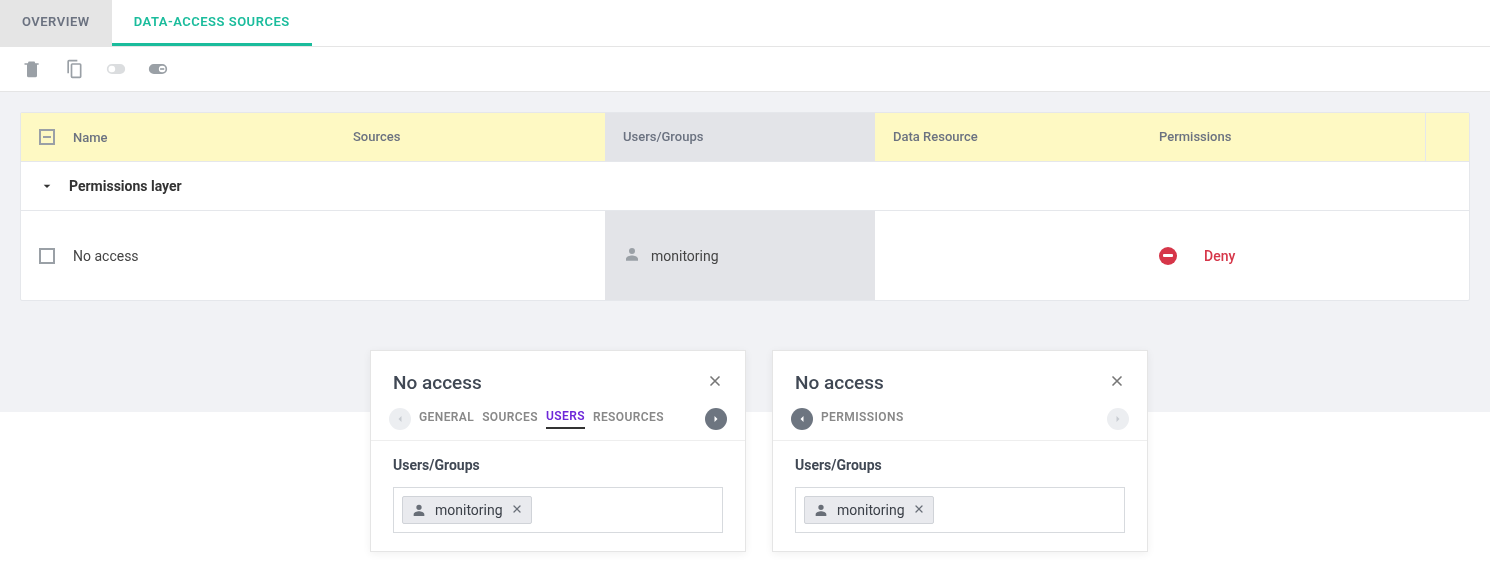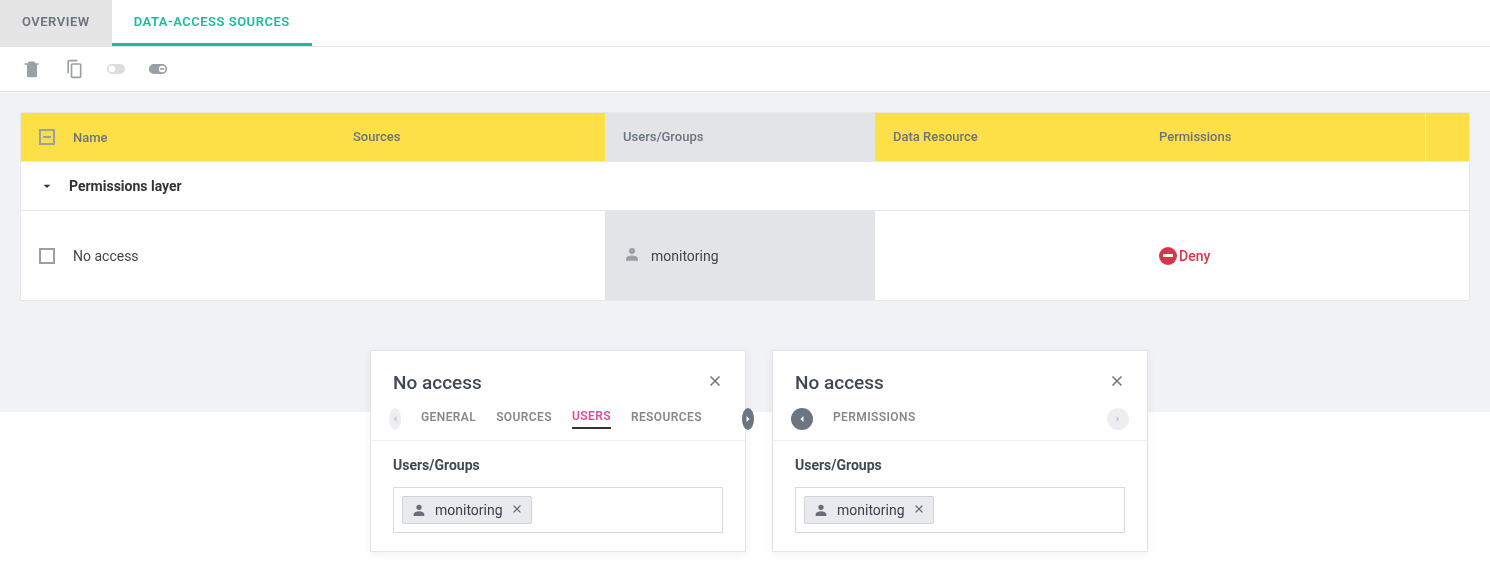--- a/index.html
+++ b/index.html
@@ -72,63 +72,63 @@
   }
   .btn-primary-caret svg { fill: #fff; }
   .refresh-btn svg { fill: #555; }
   .divider-v { width:1px; height:34px; background:#e5e5e5; }
   .info-circle { width:32px; height:32px; border-radius:50%; background:#d8dadd; display:flex; align-items:center; justify-content:center; cursor:pointer; }
   .info-circle svg { fill:#555; }
 
   
   .content { background:#f1f2f5; padding:20px; position:relative; min-height:320px;}
   .table-wrap { background:#fff; border:1px solid #e5e7eb; border-radius:2px; }
-  .thead { display:flex; background:#fde047; border-bottom:1px solid #e5e7eb; }
+  .thead { display:flex; background:#fef9c3; border-bottom:1px solid #e5e7eb; }
   .th { padding:16px 18px; font-size:13px; color:#6b7280; font-weight:500; }
   .th-name { width:314px; display:flex; align-items:center; gap:18px; }
   .th-sources { width:270px; }
   .th-users { width:270px; background:#e3e4e8; }
   .th-data { width:266px; }
   .th-perm { flex:1; }
   .th-last { width:44px; border-left:1px solid #e5e7eb;}
   .chk-square { width:16px; height:16px; border:2px solid #9aa0a6; display:inline-flex; align-items:center; justify-content:center; position:relative;}
   .chk-square.minus::after { content:""; position:absolute; left:2px; right:2px; top:50%; height:2px; background:#9aa0a6; transform:translateY(-50%);}
 
   .group-row { display:flex; align-items:center; padding:16px 18px; border-bottom:1px solid #e5e7eb; font-weight:700; font-size:14px; color:#333; gap:14px;}
   .group-row svg { fill:#333; }
 
   .data-row { display:flex; align-items:stretch; }
   .cell { padding:34px 18px; font-size:14px; color:#444; display:flex; align-items:center; }
   .cell-name { width:314px; gap:18px;}
   .cell-sources { width:270px; }
   .cell-users { width:270px; background:#e3e4e8; gap:10px;}
   .cell-data { width:266px; }
-  .cell-perm { flex:1; gap:2px; color:#d63649; font-weight:500;text-align:center;}
+  .cell-perm { flex:1; gap:27px; color:#d63649; font-weight:500;text-align:center;}
   .cell-last { width:44px; }
   .chk-empty { width:16px; height:16px; border:2px solid #9aa0a6; }
   .user-ico svg { fill:#9aa0a6; }
   .deny-ico { width:18px; height:18px; border-radius:50%; background:#d63649; display:flex; align-items:center; justify-content:center;}
   .deny-ico::after { content:""; width:10px; height:3px; background:#fff; border-radius:1px;}
 
   
   .panels { position:absolute; top:350px; left:370px; display:flex; gap:26px; z-index:5;}
   .panel { width:376px; background:#fff; border:1px solid #e5e5e5; box-shadow:0 2px 8px rgba(0,0,0,0.06); padding:0 0 18px 0;}
   .panel-head { display:flex; align-items:center; justify-content:space-between; padding:20px 22px 14px; }
   .panel-title { font-size:19px; font-weight:500; color:#404854;}
   .panel-close { cursor:pointer; }
   .panel-close svg { fill:#777; }
-  .panel-tabs { display:flex; align-items:center; padding:0 18px 10px; gap:20px; border-bottom:1px solid #eee;}
+  .panel-tabs { display:flex; align-items:center; padding:0 18px 10px; gap:8px; border-bottom:1px solid #eee;}
   .nav-circle { width:22px; height:22px; border-radius:50%; display:flex; align-items:center; justify-content:center; }
   .nav-circle.disabled { background:#eceef1; }
   .nav-circle.enabled { background:#6d7580; cursor:pointer; }
   .nav-circle svg { width:12px; height:12px; }
   .nav-circle.disabled svg { fill:#c7cbd1; }
   .nav-circle.enabled svg { fill:#fff; }
   .ptab { font-size:12px; font-weight:600; letter-spacing:0.4px; color:#888; cursor:pointer; padding-bottom:4px;}
-  .ptab.active { color:#ec4899; border-bottom:2px solid #333;}
+  .ptab.active { color:#6d28d9; border-bottom:2px solid #333;}
   .panel-body { padding:16px 22px 0;}
   .section-label { font-size:14px; font-weight:700; color:#404854; margin-bottom:14px;}
   .chip-box { border:1px solid #d7dade; padding:8px; display:flex; }
   .chip { background:#e9eaee; border:1px solid #d0d3d8; border-radius:2px; padding:5px 8px; display:flex; align-items:center; gap:8px; font-size:14px; color:#3a3f47;}
   .chip svg.uico { fill:#686e77; width:16px; height:16px;}
   .chip .xico { cursor:pointer; }
   .chip .xico svg { fill:#686e77; width:12px; height:12px;}
   .spacer-right { flex:1; }
 </style>
 </head>

